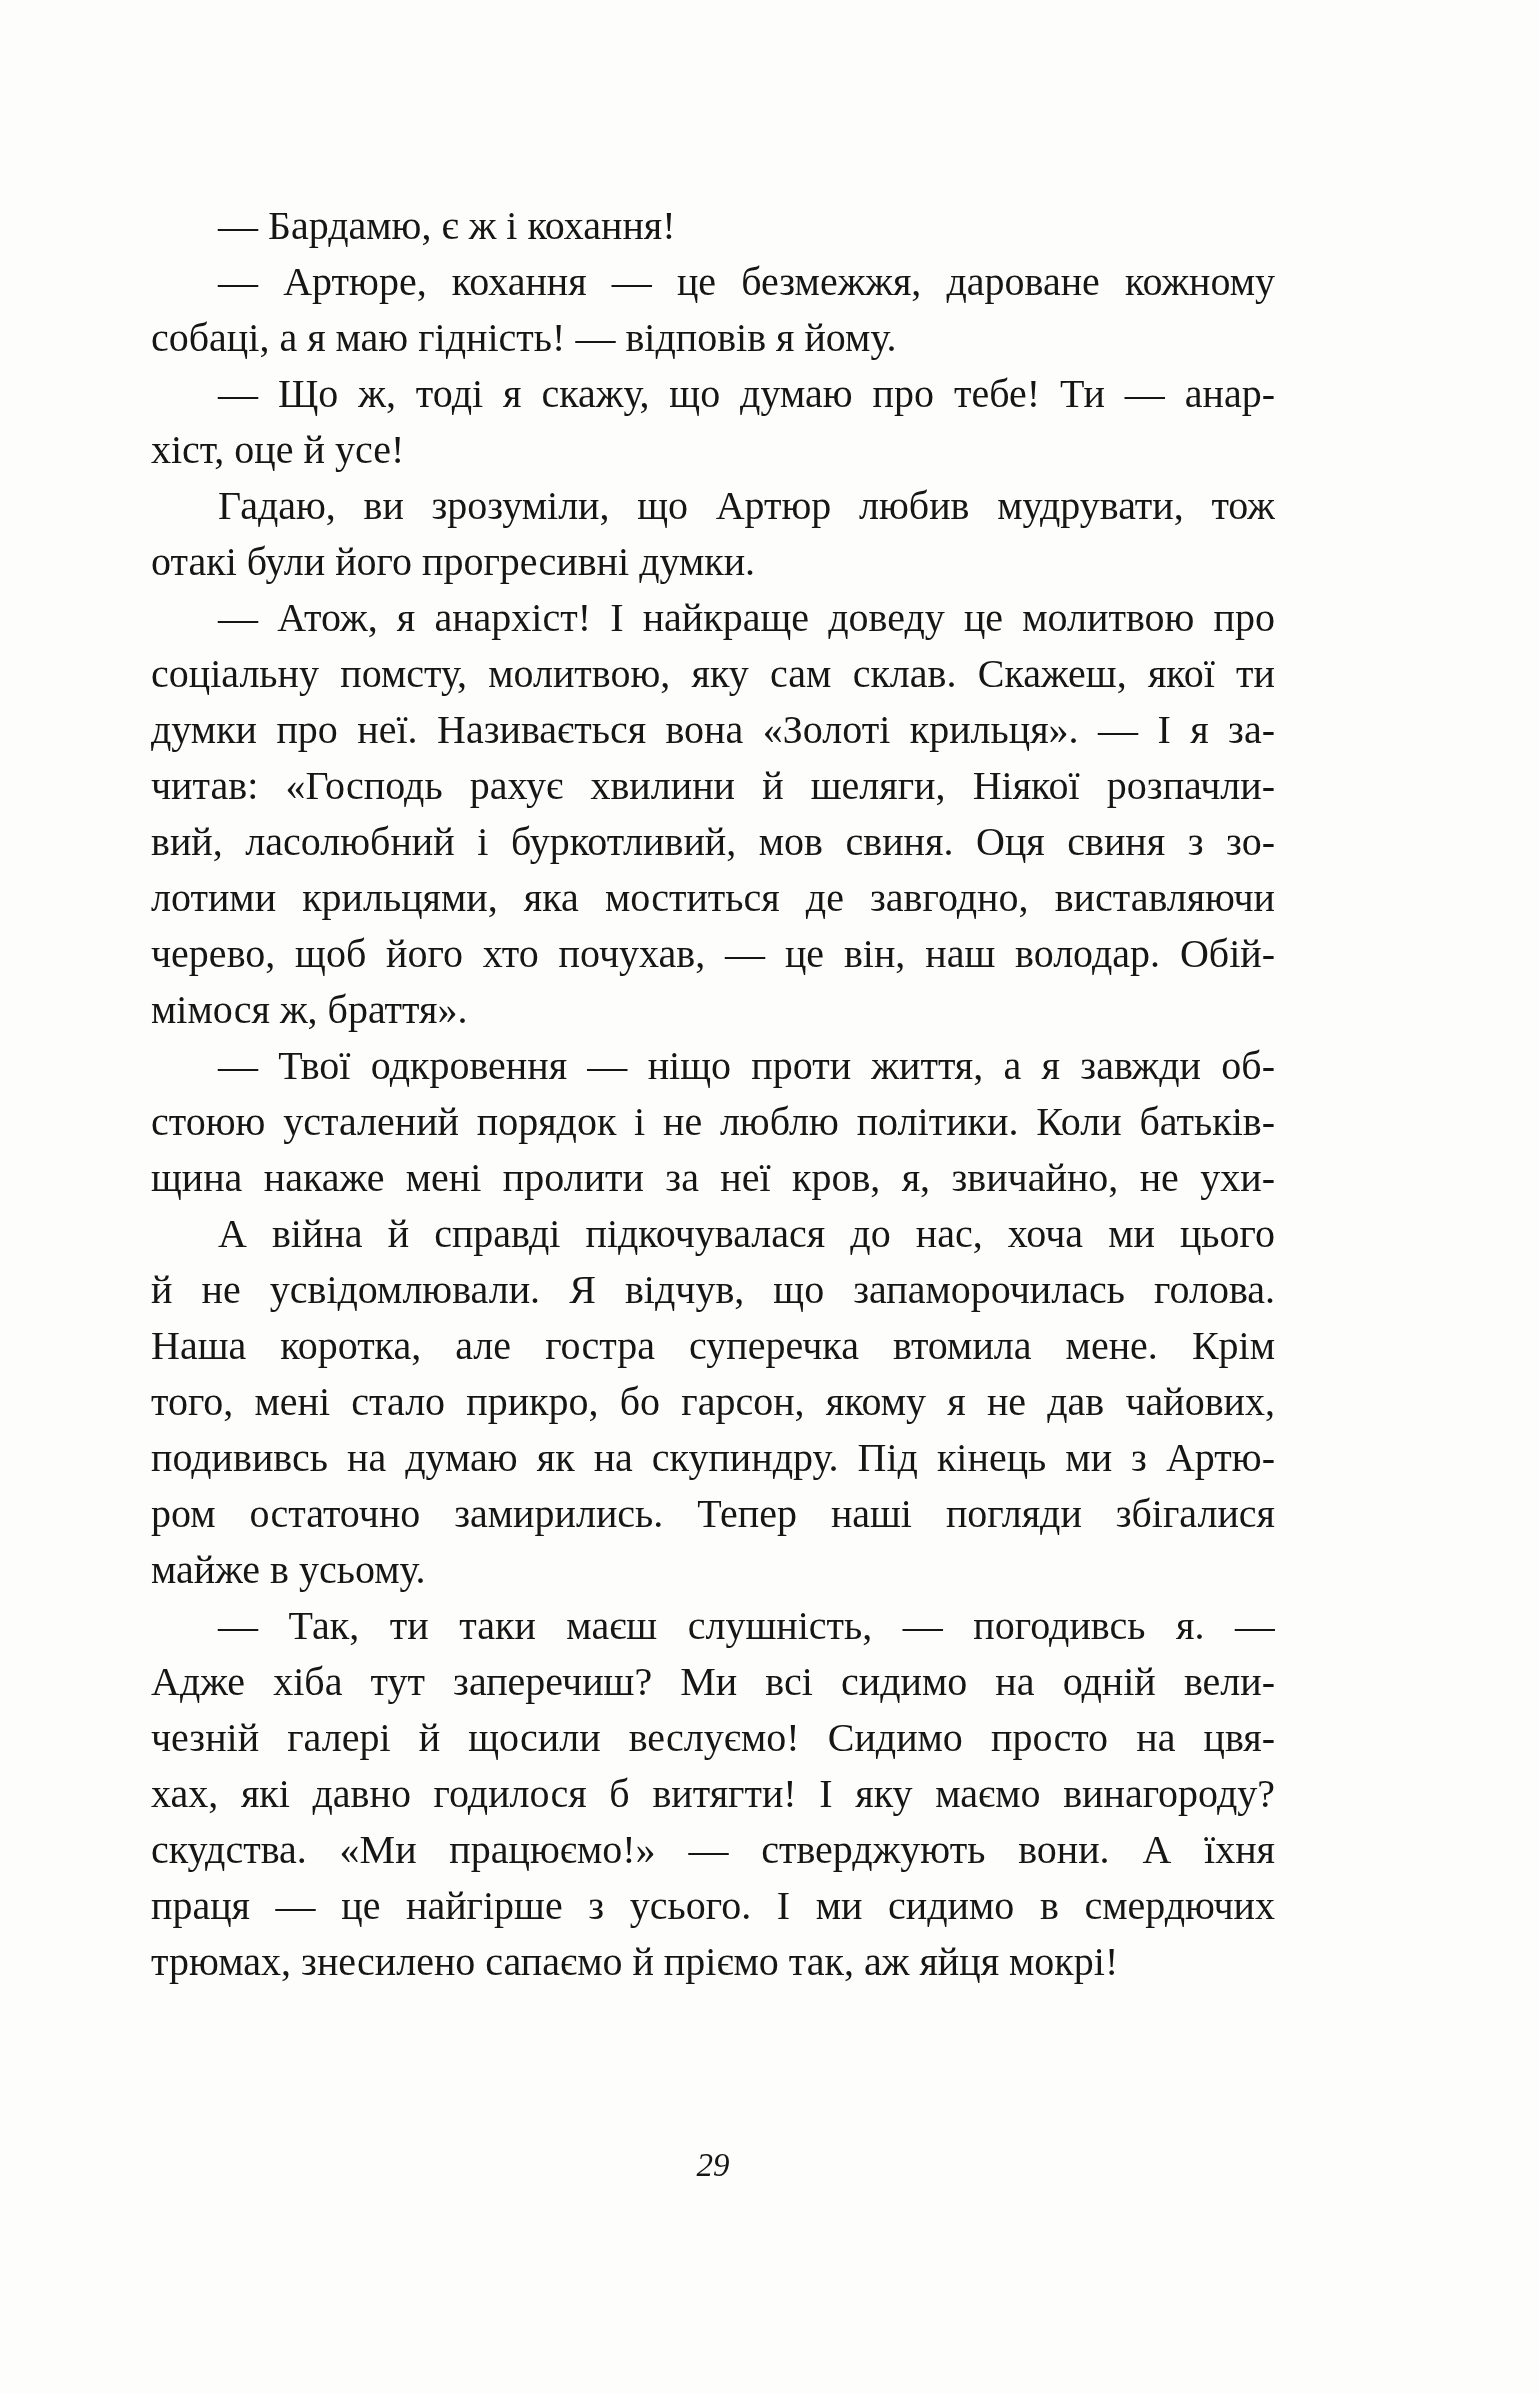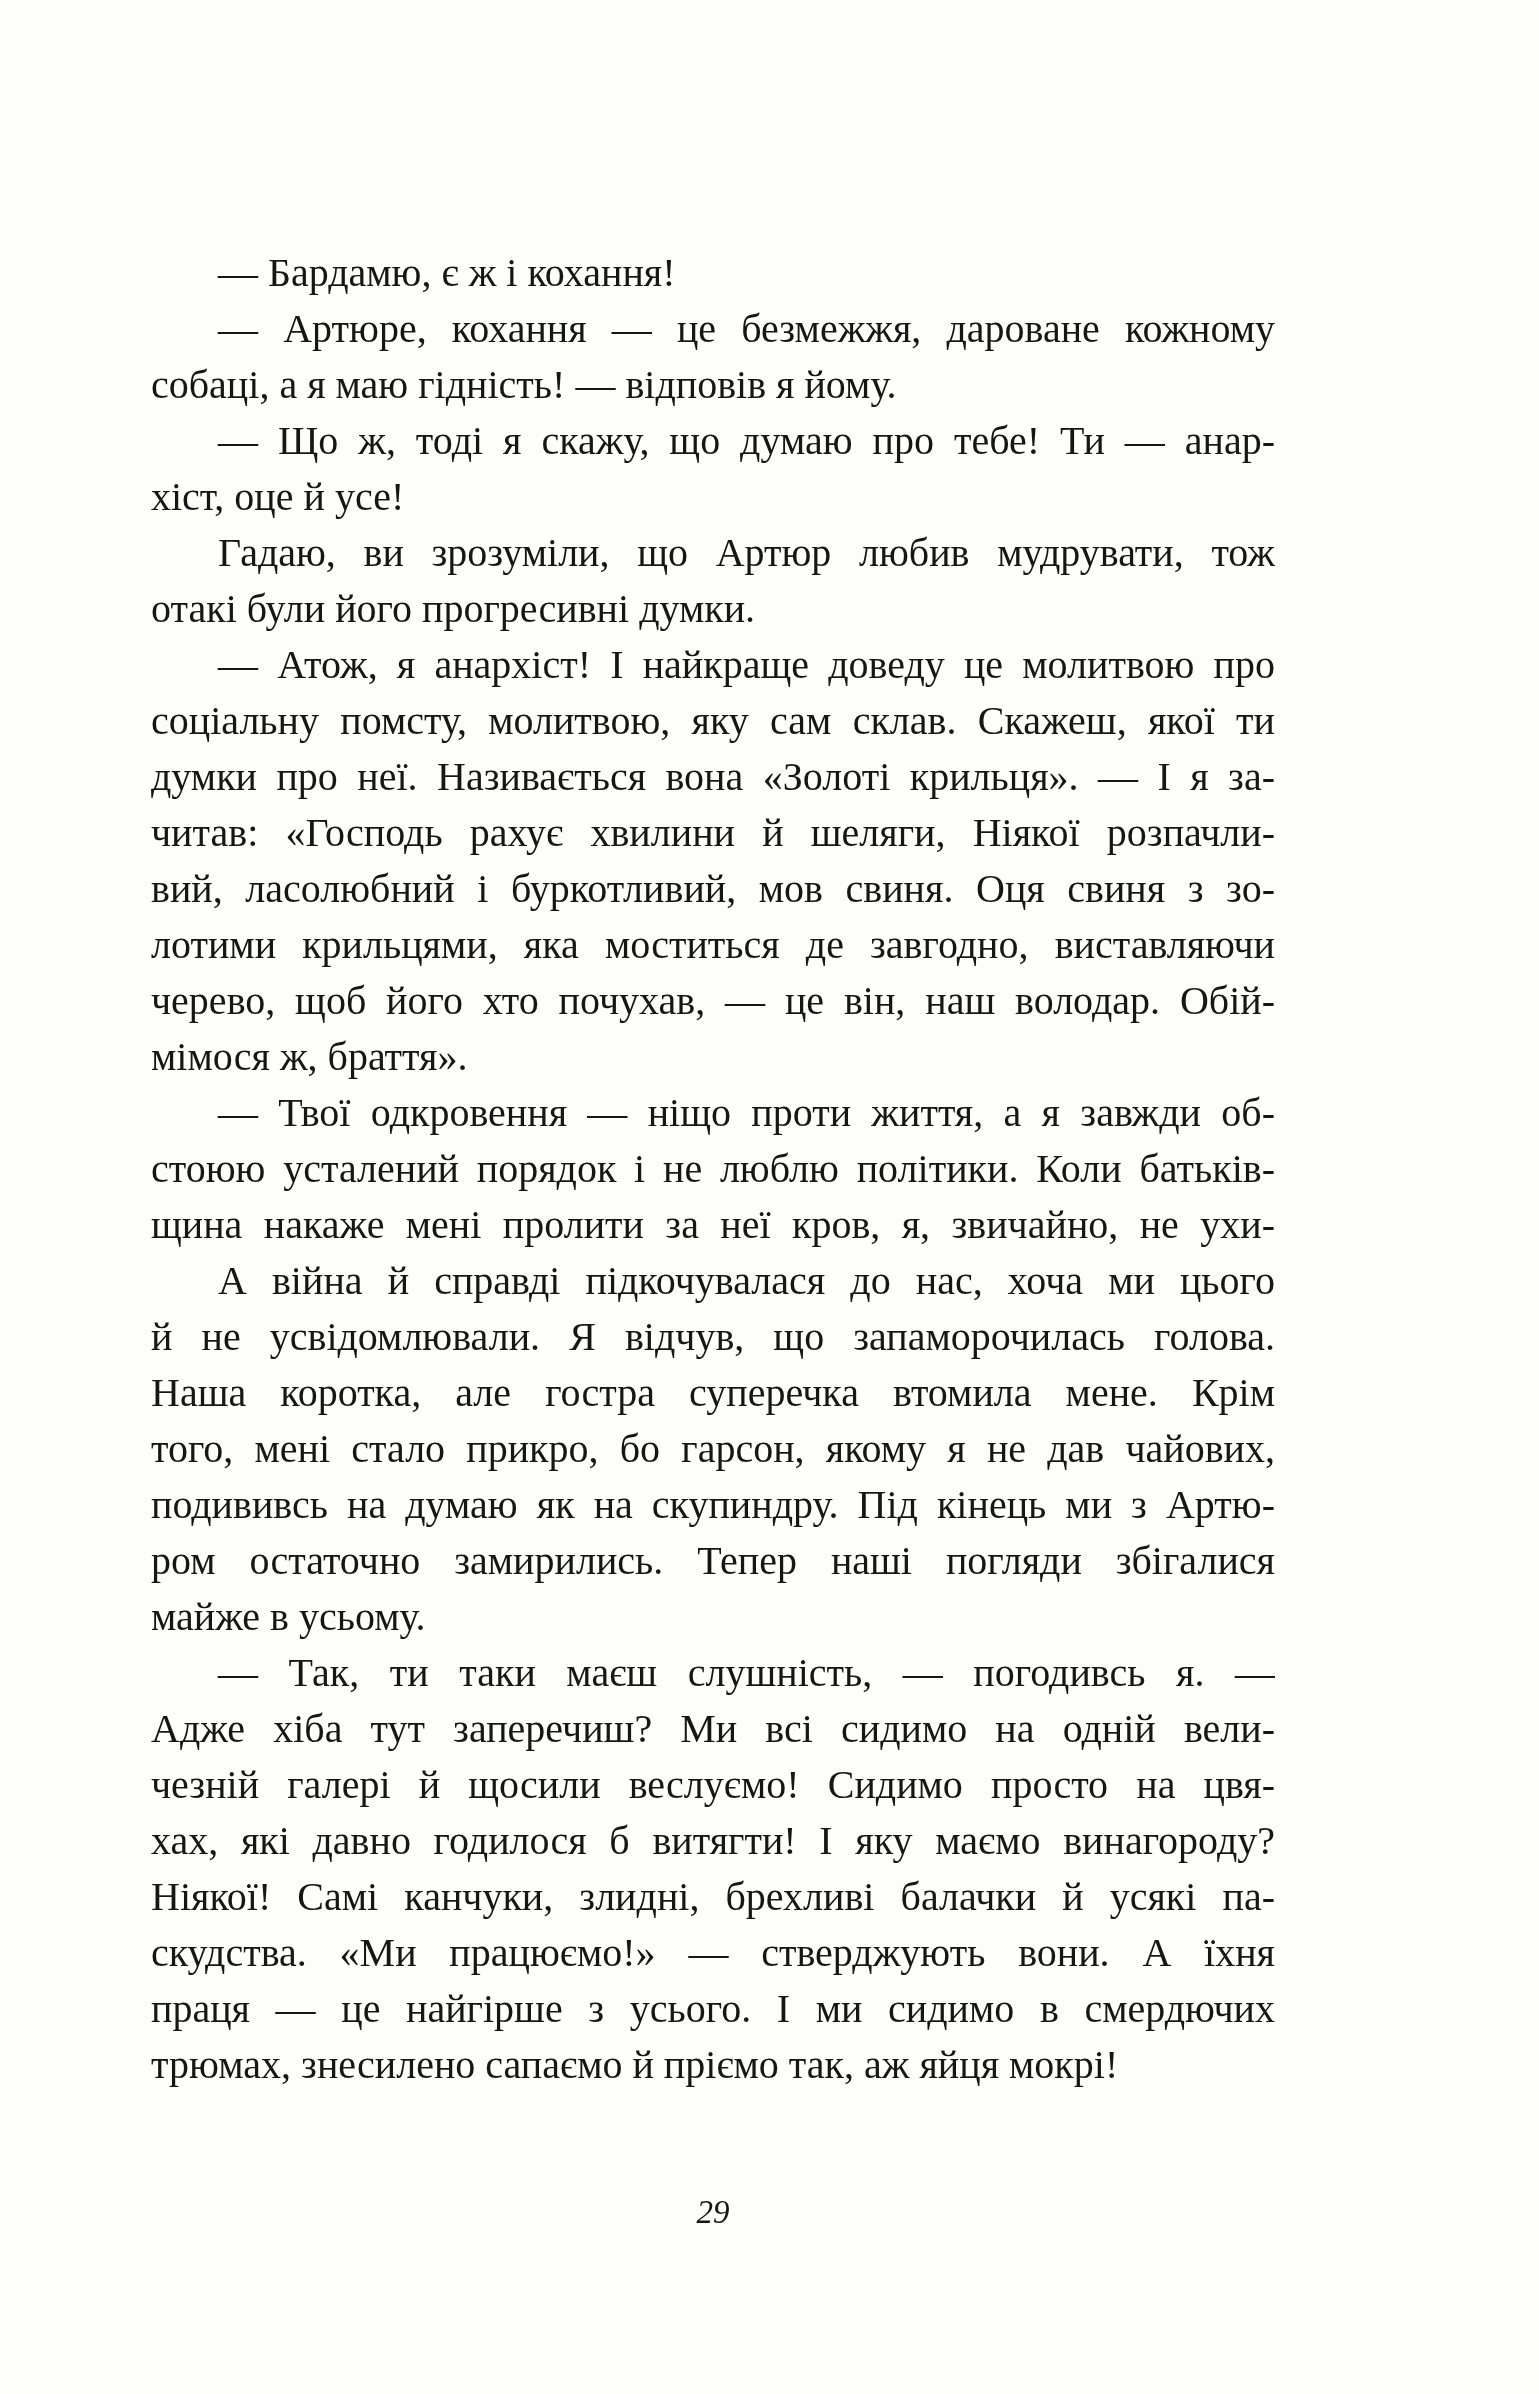--- a/index.html
+++ b/index.html
@@ -11,21 +11,20 @@
     height: 2394px;
     background: #fdfdfc;
     position: relative;
     font-family: "Liberation Serif", serif;
     color: #161616;
     overflow: hidden;
   }
   .page {
     position: absolute;
     inset: 0;
-    margin-top: 47px;
   }
   .text-block {
     position: absolute;
     left: 151px;
     top: 198px;
     width: 1124px;
   }
   .line {
     font-size: 40px;
     line-height: 56px;
@@ -79,21 +78,20 @@
     <div class="line">й не усвідомлювали. Я відчув, що запаморочилась голова.</div>
     <div class="line">Наша коротка, але гостра суперечка втомила мене. Крім</div>
     <div class="line">того, мені стало прикро, бо гарсон, якому я не дав чайових,</div>
     <div class="line">подививсь на думаю як на скупиндру. Під кінець ми з Артю-</div>
     <div class="line">ром остаточно замирились. Тепер наші погляди збігалися</div>
     <div class="line end">майже в усьому.</div>
     <div class="line ind">— Так, ти таки маєш слушність, — погодивсь я. —</div>
     <div class="line">Адже хіба тут заперечиш? Ми всі сидимо на одній вели-</div>
     <div class="line">чезній галері й щосили веслуємо! Сидимо просто на цвя-</div>
     <div class="line">хах, які давно годилося б витягти! І яку маємо винагороду?</div>
-    <div class="line">Ніякої! Самі канчуки, злидні, брехливі балачки й усякі па-</div>
     <div class="line">скудства. «Ми працюємо!» — стверджують вони. А їхня</div>
     <div class="line">праця — це найгірше з усього. І ми сидимо в смердючих</div>
     <div class="line end">трюмах, знесилено сапаємо й пріємо так, аж яйця мокрі!</div>
   </div>
 
   <div class="page-number">29</div>
 </div>
 
 
 </body></html>

